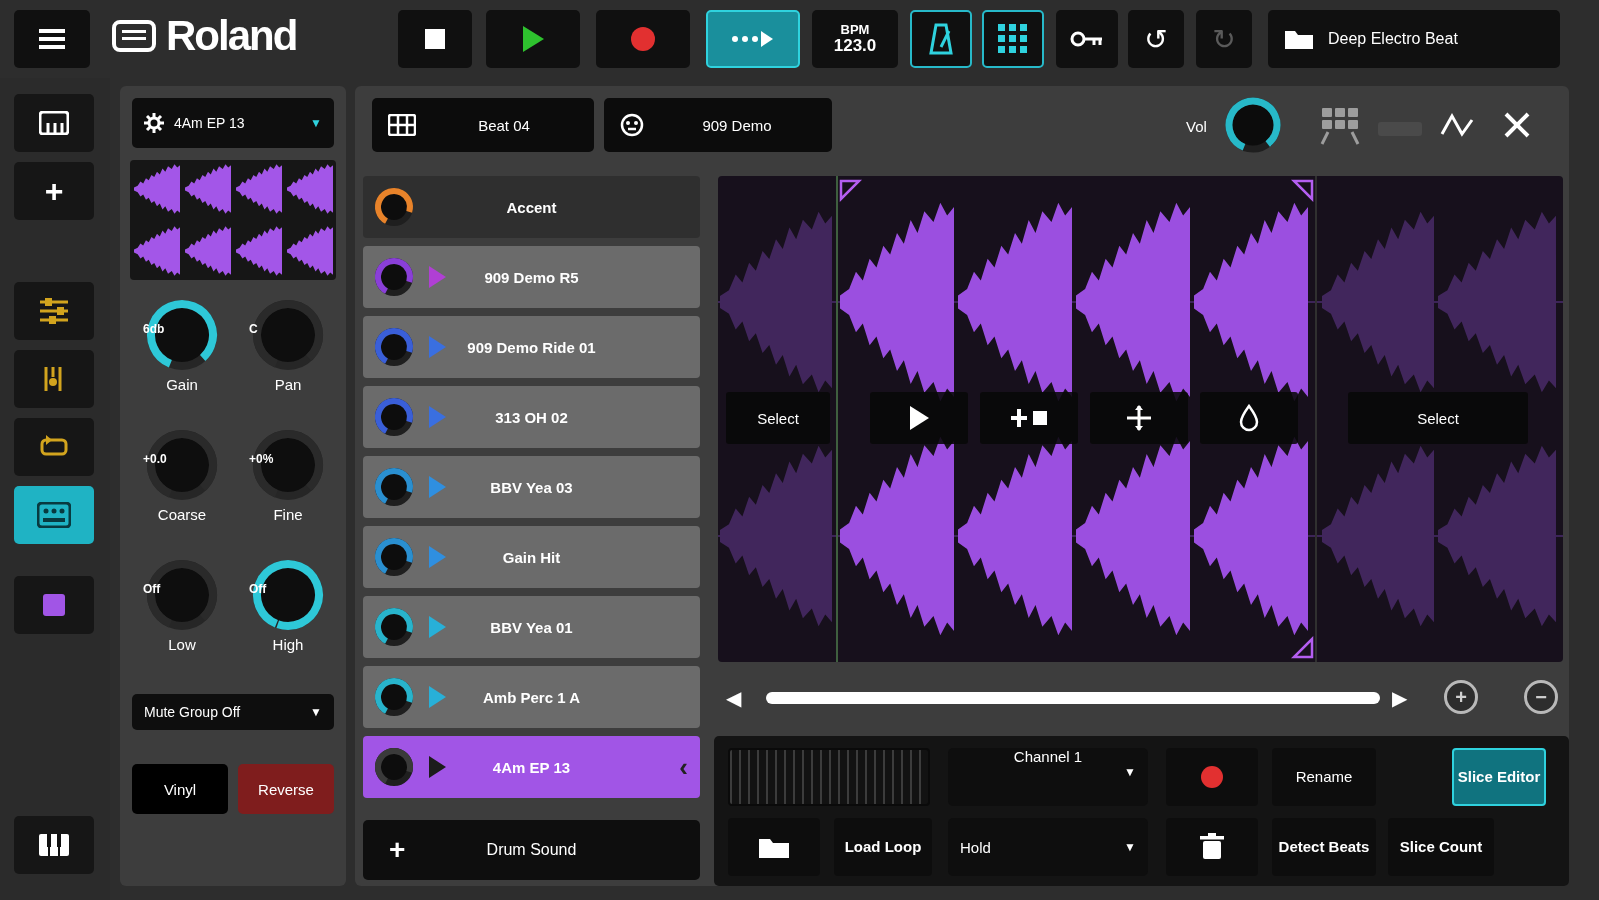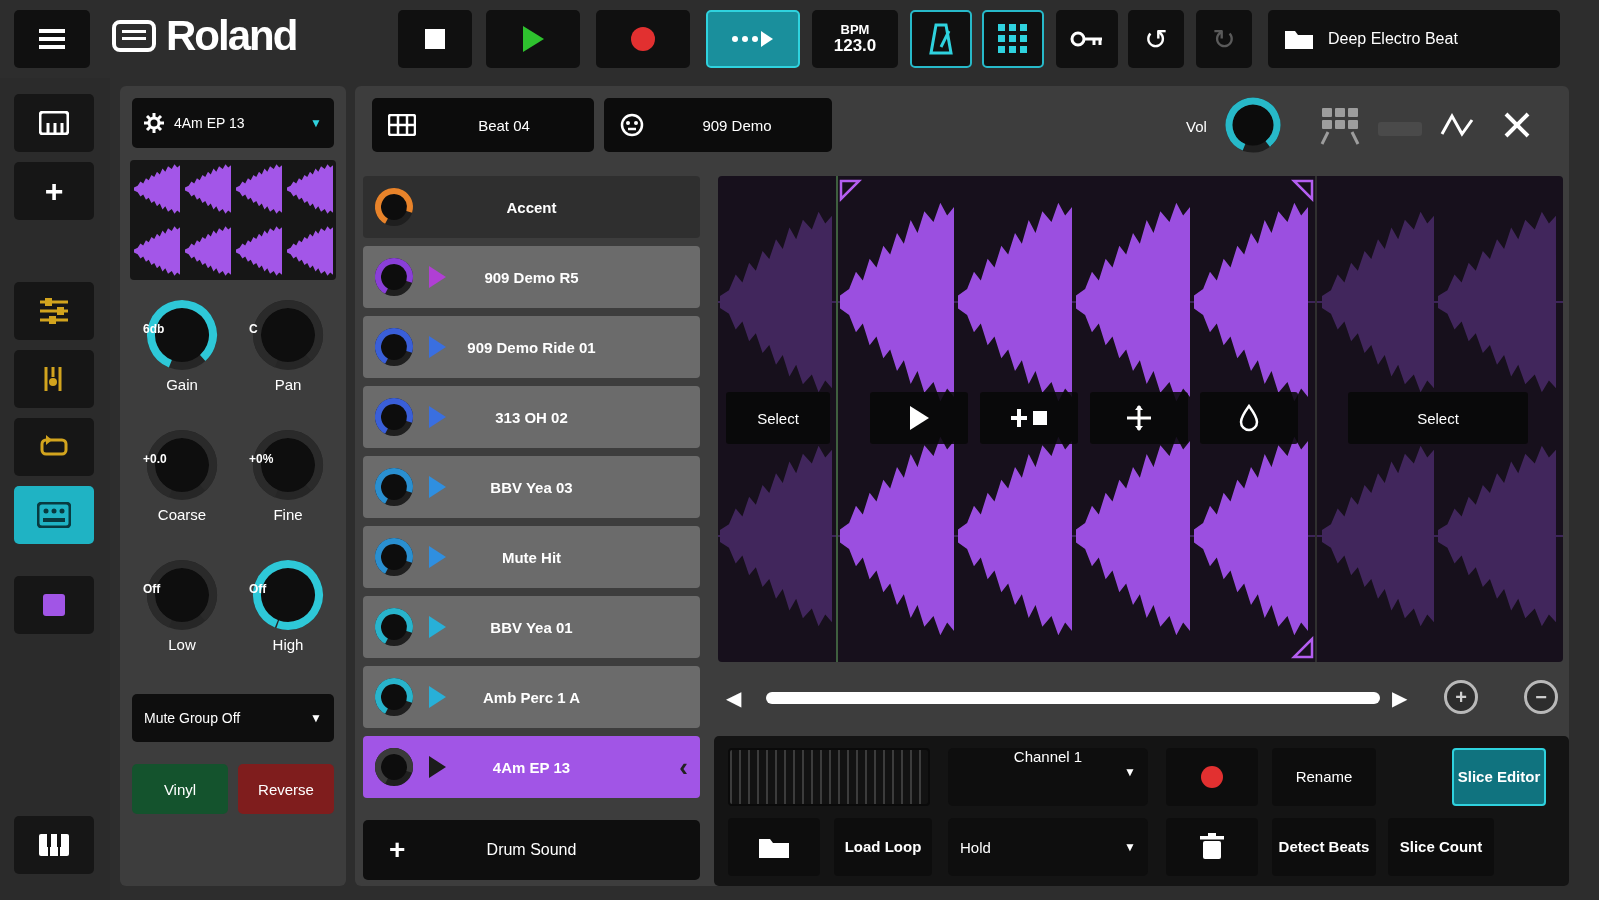--- a/index.html
+++ b/index.html
@@ -277,25 +277,25 @@
       <div class="knob">
         <svg width="78" height="78">
           <circle cx="39" cy="39" r="31" fill="#0e0e0e" stroke="#262626" stroke-width="8"></circle>
           <circle cx="39" cy="39" r="31" fill="none" stroke-width="8" stroke-dasharray="193 195" transform="rotate(112 39 39)" style="stroke: rgb(46, 200, 216);"></circle>
         </svg>
         <span class="kval">Off</span>
       </div>
       <div class="klabel">High</div>
     </div>
 
-    <div class="dd" style="left:12px;top:608px;width:202px;height:48px;">
+    <div class="dd" style="left:12px;top:608px;width:202px;height:36px;">
       <span>Mute Group Off</span>
       <span class="caret">▼</span>
     </div>
-    <div class="btn" style="left:12px;top:678px;width:96px;height:50px;background:#14532d;font-size:15px;">
+    <div class="btn" style="left:12px;top:678px;width:96px;height:50px;background:#000000;font-size:15px;">
       <span>Vinyl</span>
     </div>
     <div class="btn" style="left:118px;top:678px;width:96px;height:50px;background:#7f1d1d;font-size:15px;">
       <span>Reverse</span>
     </div>
   </div>
 
   <div class="panel" style="left:355px;top:86px;width:1214px;height:800px;"></div>
 
   <div class="btn" style="left:372px;top:98px;width:222px;height:54px;justify-content:flex-start;padding:0 16px;gap:14px;background:#0c0c0c;">
@@ -390,21 +390,21 @@
       </svg>
     <span class="tplay" style="border-left-color: rgb(47, 143, 224);"></span>
     <span class="tname">BBV Yea 03</span>
   </div>
   <div class="trow" style="top:526px;">
     <svg class="tknob" width="46" height="46">
         <circle cx="23" cy="23" r="16" fill="#0d0d0d" stroke="#1f1f1f" stroke-width="6"></circle>
         <circle cx="23" cy="23" r="16" fill="none" stroke-width="6" stroke-dasharray="72 101" transform="rotate(118 23 23)" style="stroke: rgb(42, 143, 208);"></circle>
       </svg>
     <span class="tplay" style="border-left-color: rgb(47, 143, 224);"></span>
-    <span class="tname">Mute Hit</span>
+    <span class="tname">Gain Hit</span>
   </div>
   <div class="trow" style="top:596px;">
     <svg class="tknob" width="46" height="46">
         <circle cx="23" cy="23" r="16" fill="#0d0d0d" stroke="#1f1f1f" stroke-width="6"></circle>
         <circle cx="23" cy="23" r="16" fill="none" stroke-width="6" stroke-dasharray="72 101" transform="rotate(118 23 23)" style="stroke: rgb(40, 180, 204);"></circle>
       </svg>
     <span class="tplay" style="border-left-color: rgb(40, 176, 216);"></span>
     <span class="tname">BBV Yea 01</span>
   </div>
   <div class="trow" style="top:666px;">

